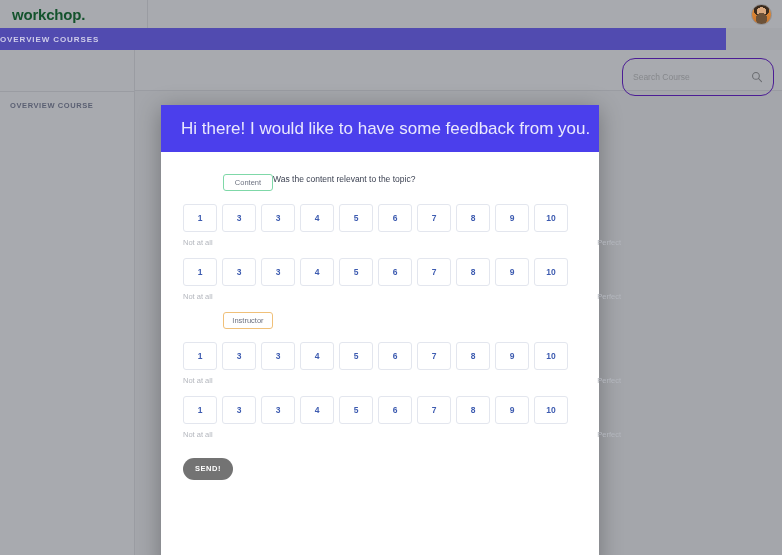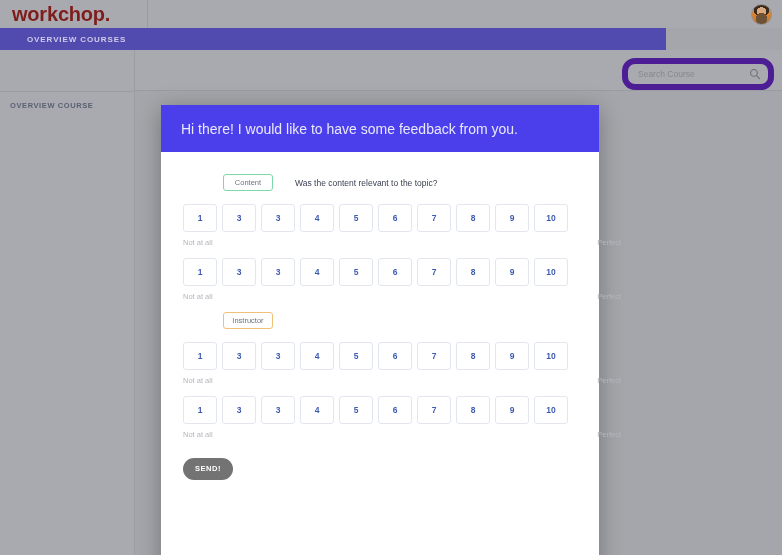--- a/index.html
+++ b/index.html
@@ -27,48 +27,48 @@
   }
   #logo-cell {
     width: 148px;
     height: 28px;
     display: flex;
     align-items: center;
     padding-left: 12px;
     border-right: 1px solid #9a9ca2;
   }
   #logo-text {
-    font-size: 20px;
-    font-weight: bold;
-    color: #7f1d1d;
+    font-size: 15px;
+    font-weight: bold;
+    color: #14532d;
     letter-spacing: -0.2px;
   }
   #topbar-spacer { flex: 1; }
   #avatar {
     width: 21px; height: 21px;
     border-radius: 50%;
     margin-right: 10px;
     background:
       radial-gradient(circle at 50% 72%, #6d5238 0 34%, rgba(109,82,56,0) 35%),
       radial-gradient(circle at 50% 36%, #d9a87e 0 30%, rgba(217,168,126,0) 31%),
       radial-gradient(circle at 50% 20%, #3a2a1c 0 44%, rgba(58,42,28,0) 45%),
       linear-gradient(#e8913a, #c9742a);
     border: 1px solid #8f9196;
     overflow: hidden;
   }
 
   
   #navbar {
     position: absolute;
     top: 28px; left: 0;
-    width: 666px; height: 22px;
+    width: 726px; height: 22px;
     background: #514bb0;
     display: flex;
     align-items: center;
-    padding-left: 27px;
+    padding-left: 0;
   }
   #navbar-left-edge {
     position: absolute;
     top: 28px; left: 0;
     width: 3px; height: 22px;
     background: #2a2a32;
   }
   #nav-label {
     font-size: 8px;
     font-weight: bold;
@@ -118,25 +118,25 @@
     width: 647px; height: 41px;
     background: #a8aaaf;
     border-bottom: 1px solid #9a9ca2;
   }
 
   
   #search-box {
     position: absolute;
     top: 8px; right: 8px;
     width: 152px; height: 24px;
-    border: 6px solid #4c1d95;
+    border: 1px solid #4c1d95;
     border-radius: 13px;
     display: flex;
     align-items: center;
-    padding: 10px 10px;
+    padding: 18px 10px;
   }
   #search-input {
     flex: 1;
     border: none;
     outline: none;
     background: transparent;
     font-family: "Liberation Sans", sans-serif;
     font-size: 8.5px;
     color: #6a6c70;
   }
@@ -152,52 +152,50 @@
     box-shadow: 0 4px 22px rgba(0,0,0,0.30);
   }
   #modal-header {
     width: 438px; height: 47px;
     background: #4b3fec;
     display: flex;
     align-items: center;
     padding-left: 20px;
   }
   #modal-title {
-    font-size: 14px;
+    font-size: 17px;
     color: #e9e8fd;
     font-weight: 400;
   }
   #modal-body {
     padding: 22px 22px 0 22px;
   }
 
   
   .question-block { margin-bottom: 11px; }
 
   .question-head {
     display: flex;
-    align-items: center;
     margin-bottom: 13px;
     padding-left: 40px;
   }
   .tag {
     min-width: 50px;
     height: 17px;
     border-radius: 3px;
     border: 1px solid #ccc;
     background: #fff;
     display: inline-flex;
     align-items: center;
     justify-content: center;
     padding: 0 8px;
     font-size: 7.5px;
     color: #6d7280;
   }
   .question-text {
-    margin-left: 22px;
     font-size: 8.5px;
     color: #3c4252;
   }
 
   .scale-row {
     display: flex;
     gap: 5px;
   }
   .scale-btn {
     width: 34px;

